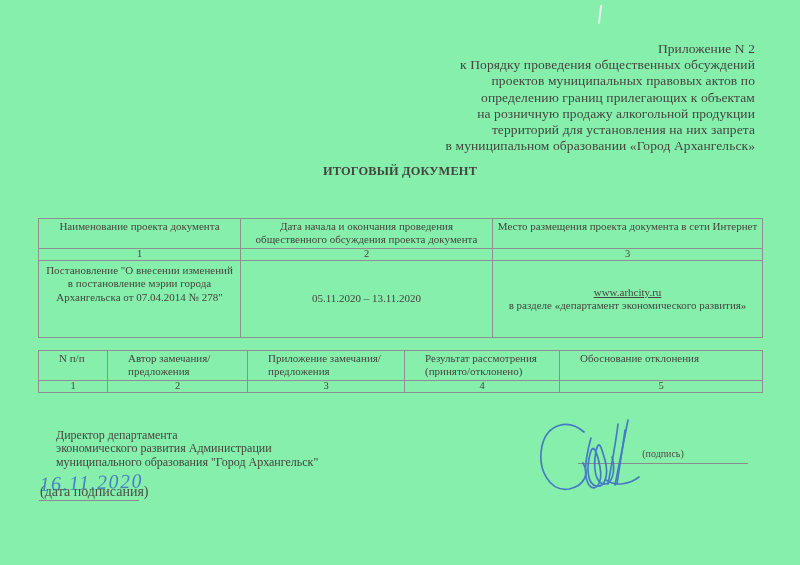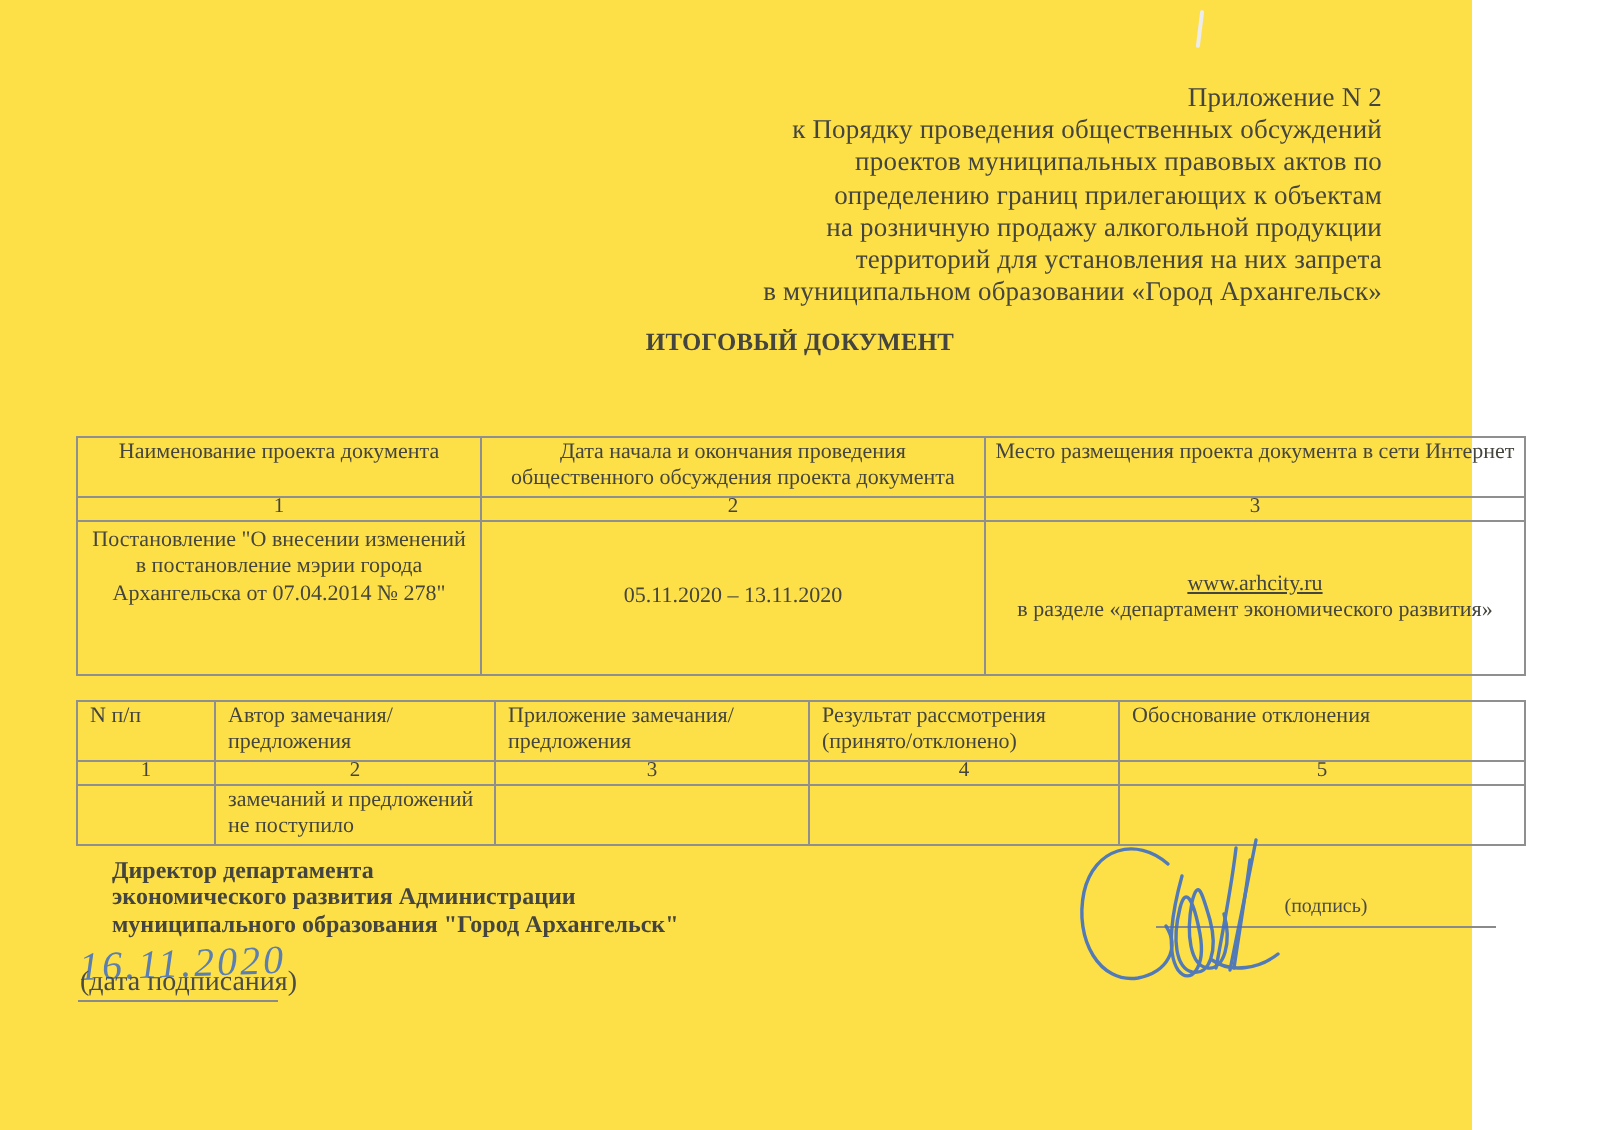--- a/index.html
+++ b/index.html
@@ -5,37 +5,37 @@
   :root{
     --text:#45453f;
     --border:#8f8f8f;
     --ink:#3f6fc4;
   }
   html,body{margin:0;padding:0;}
   body{
     width:800px;height:565px;background:#ffffff;overflow:hidden;
     font-family:"Liberation Serif","DejaVu Serif",serif;color:var(--text);
   }
-  .page{position:relative;width:736px;height:565px;background:#fde047;}
+  .page{position:relative;width:800px;height:565px;background:#86efac;}
   .scan-mark{position:absolute;left:599px;top:5px;width:2px;height:19px;background:#ececec;border-radius:2px;transform:rotate(7deg);}
   .appendix{position:absolute;top:41px;right:45px;text-align:right;font-size:13.5px;line-height:16.2px;letter-spacing:.1px;}
   .doc-title{position:absolute;top:165px;left:0;width:800px;text-align:center;font-weight:bold;font-size:12.4px;line-height:13.6px;letter-spacing:.15px;}
   table{position:absolute;left:38px;border-collapse:collapse;table-layout:fixed;width:724px;}
   .t1{top:218px;}
   .t2{top:350px;}
   td{border:1px solid var(--border);font-size:11px;line-height:13.4px;color:var(--text);padding:1px 4px;vertical-align:top;text-align:center;overflow:hidden;}
   .t1 tr.hdr td{height:27px;}
-  .t2 tr.hdr td{height:26px;text-align:left;padding-left:6px;}
+  .t2 tr.hdr td{height:26px;text-align:left;padding-left:20px;}
   tr.num td{height:11px;line-height:10.5px;font-size:10.5px;padding:0;}
   .t1 tr.data td{height:72px;vertical-align:middle;}
   .t1 tr.data td.vtop{vertical-align:top;padding-top:3px;}
   .t2 tr.data td{height:27px;}
   .t2 tr.data td.left{text-align:left;padding-left:6px;}
   .link{text-decoration:underline;}
-  .signer{position:absolute;left:56px;top:429px;font-size:12px;line-height:13.4px;font-weight:bold;}
+  .signer{position:absolute;left:56px;top:429px;font-size:12px;line-height:13.4px;}
   .sig-line{position:absolute;left:578px;top:463px;width:170px;border-top:1px solid #8a8a8a;}
   .sig-caption{position:absolute;left:578px;top:448px;width:170px;text-align:center;font-size:10px;color:#4c4c46;}
   .signature{position:absolute;left:538px;top:416px;}
   .date-script{position:absolute;left:40px;top:473px;font-size:20px;font-style:italic;color:var(--ink);letter-spacing:1.5px;transform:rotate(-2deg);transform-origin:left bottom;opacity:.85;}
   .date-line{position:absolute;left:39px;top:500px;width:100px;border-top:1px solid #8a8a8a;}
   .date-caption{position:absolute;left:40px;top:484px;font-size:14px;color:#4c4c46;}
 </style>
 </head>
 <body>
 
@@ -101,27 +101,20 @@
       <td>Результат рассмотрения (принято/отклонено)</td>
       <td>Обоснование отклонения</td>
     </tr>
     <tr class="num">
       <td>1</td>
       <td>2</td>
       <td>3</td>
       <td>4</td>
       <td>5</td>
     </tr>
-    <tr class="data">
-      <td></td>
-      <td class="left">замечаний и предложений не поступило</td>
-      <td></td>
-      <td></td>
-      <td></td>
-    </tr>
   </tbody>
     </table>
 
   <div class="signer">
     <div>Директор департамента</div>
     <div>экономического развития Администрации</div>
     <div>муниципального образования "Город Архангельск"</div>
   </div>
 
   <div class="sig-line"></div>

